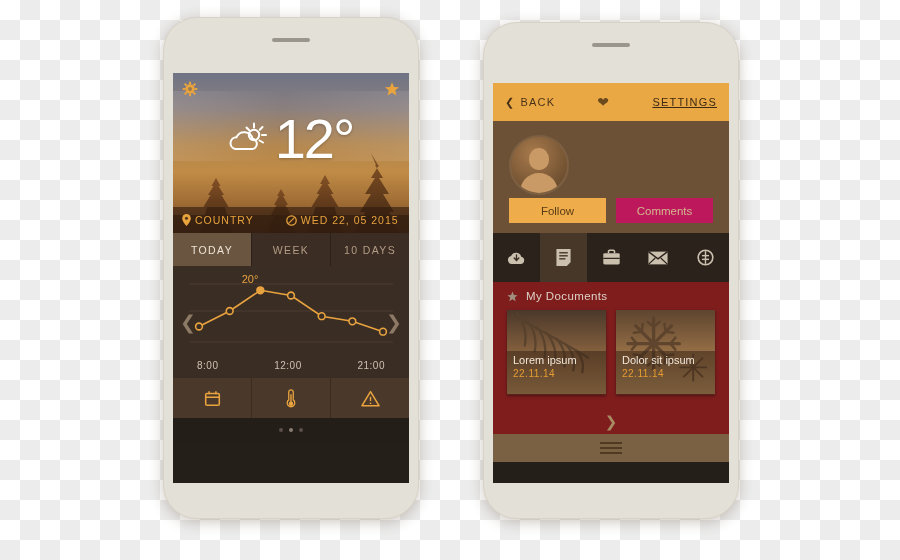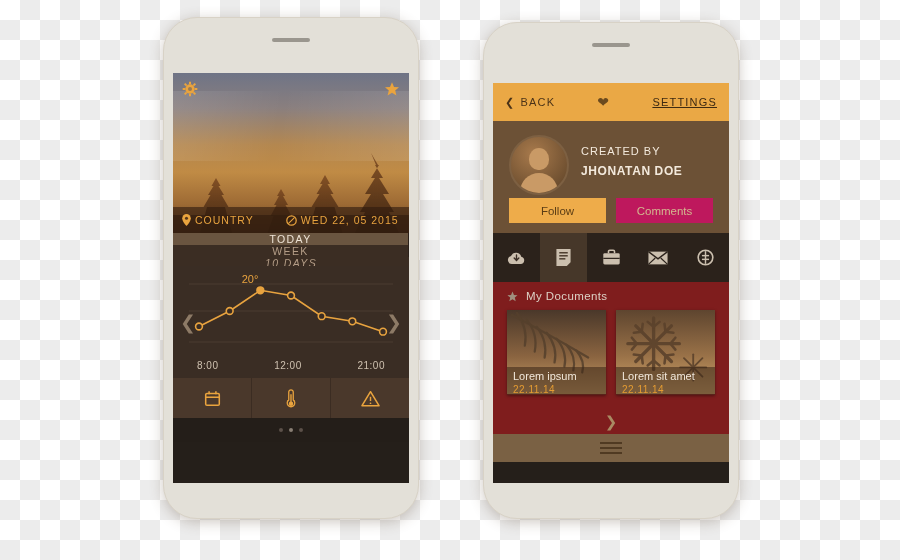--- a/index.html
+++ b/index.html
@@ -39,25 +39,25 @@
   .temp-val{font-size:56px;font-weight:300;letter-spacing:-2px;line-height:1;
             text-shadow:0 1px 3px rgba(0,0,0,.25);}
   .trees{position:absolute;left:0;right:0;bottom:0;height:88px;opacity:.92;}
   .infobar{position:absolute;left:0;right:0;bottom:0;height:26px;
            background:rgba(48,27,14,.62);display:flex;align-items:center;gap:4px;
            color:#e8a33f;font-size:10.5px;letter-spacing:1px;padding:0 9px;box-sizing:border-box;}
   .infobar .seg{display:flex;align-items:center;gap:4px;}
   .infobar .seg.date{margin-left:28px;}
 
   
-  .tabs{display:flex;height:33px;background:#3b2d23;flex-direction:column;}
+  .tabs{display:flex;height:33px;background:#3b2d23;}
   .tab{flex:1;display:flex;align-items:center;justify-content:center;
        color:#b39c86;font-size:10.5px;letter-spacing:1.4px;
        border-right:1px solid #2c211a;box-sizing:border-box;}
-  .tab:last-child{border-right:none;font-style:italic;}
+  .tab:last-child{border-right:none;}
   .tab.active{background:#6a5540;color:#efe4d6;}
 
   
   .chartbox{position:relative;height:112px;background:#3a2d24;}
   .arrow{position:absolute;top:50%;transform:translateY(-50%);color:#8d7a66;
          font-size:19px;line-height:1;}
   .arrow.l{left:7px;}
   .arrow.r{right:7px;}
   .xlabels{position:absolute;left:24px;right:24px;bottom:7px;display:flex;
            justify-content:space-between;color:#cfc1b0;font-size:10px;letter-spacing:.5px;}
@@ -101,21 +101,21 @@
   .nav{flex:1;display:flex;align-items:center;justify-content:center;}
   .nav.active{background:#463729;}
 
   .docsec{background:#7f1d1d;height:152px;position:relative;}
   .docHead{display:flex;align-items:center;gap:8px;padding:8px 14px 0;color:#ddd2c6;
            font-size:11.5px;letter-spacing:.4px;}
   .cards{display:flex;gap:10px;padding:8px 14px 0;}
   .card{flex:1;height:85px;position:relative;overflow:hidden;
         box-shadow:0 1px 3px rgba(0,0,0,.4);}
   .card .img{position:absolute;inset:0;}
-  .card .cap{position:absolute;left:0;right:0;bottom:0;height:28px;
+  .card .cap{position:absolute;left:0;right:0;bottom:0;height:44px;
         background:rgba(60,40,24,.58);padding:3px 6px 4px;box-sizing:border-box;}
   .card .t{color:#f1e7da;font-size:11px;}
   .card .d{color:#e59c32;font-size:10px;letter-spacing:.5px;margin-top:2px;}
   .chev{position:absolute;left:0;right:0;bottom:5px;text-align:center;color:#a98b63;
         font-size:15px;line-height:1;}
   .handle{height:28px;background:#7a6144;display:flex;align-items:center;justify-content:center;}
   .handle .bars{width:22px;}
   .handle .bars i{display:block;height:2px;background:#503a22;margin:3px 0;}
 </style>
 </head>
@@ -142,20 +142,34 @@
               <line x1="7" y1="17" x2="4" y2="20"></line>
             </g>
         <circle cx="12" cy="12" r="3" fill="#9a7a52"></circle>
           </g>
       </svg>
 
       <svg class="hero-ico r" viewBox="0 0 24 24">
         <polygon points="12,2 15,9 22.5,9.5 16.8,14.3 18.6,21.6 12,17.6 5.4,21.6 7.2,14.3 1.5,9.5 9,9" fill="#eaa43e"></polygon>
       </svg>
 
+      <div class="temp-row">
+        <svg width="40" height="34" viewBox="0 0 40 34">
+          <g stroke="#fff" stroke-width="2" fill="none" stroke-linecap="round">
+            <line x1="25" y1="1.5" x2="25" y2="5.5"></line>
+            <line x1="33.5" y1="5" x2="30.8" y2="7.8"></line>
+            <line x1="37" y1="13" x2="33" y2="13"></line>
+            <line x1="34" y1="20.5" x2="30.5" y2="18.5"></line>
+            <line x1="17.5" y1="5.5" x2="20.2" y2="8.2"></line>
+            <circle cx="25" cy="13" r="5.2"></circle>
+            <path d="M6 27 a6 6 0 0 1 1.5 -11.8 a8.5 8.5 0 0 1 16 1.5 a5.2 5.2 0 0 1 -0.3 10.3 z" fill="none"></path>
+          </g>
+        </svg>
+        <span class="temp-val">12°</span>
+      </div>
 
       <svg class="trees" viewBox="0 0 236 88" preserveAspectRatio="none">
         <defs>
           <linearGradient id="tg" x1="0" y1="0" x2="0" y2="1">
             <stop offset="0%" stop-color="#74421d" stop-opacity=".85"></stop>
             <stop offset="100%" stop-color="#35200f" stop-opacity=".95"></stop>
           </linearGradient>
         </defs>
         <path d="M198 8 l7 12 l-3 0 l8 13 l-4 0 l10 16 l-6 0 l11 18 l-5 0 l10 21 l-44 0 l10 -21 l-5 0 l11 -18 l-6 0 l10 -16 l-4 0 l8 -13 l-3 0 z" fill="url(#tg)"></path>
         <path d="M152 30 l5 9 l-2.5 0 l6 10 l-3 0 l8 13 l-4 0 l8 26 l-35 0 l8 -26 l-4 0 l8 -13 l-3 0 l6 -10 l-2.5 0 z" fill="url(#tg)"></path>
@@ -255,24 +269,20 @@
         <span>BACK</span>
       </div>
       <div class="heart">❤</div>
       <div class="settings">SETTINGS</div>
     </div>
 
     <div class="profile">
       <div class="avatar">
         <div class="head"></div>
         <div class="body"></div>
-      </div>
-      <div class="ptext">
-        <div class="lbl">CREATED BY</div>
-        <div class="nm">JHONATAN DOE</div>
       </div>
       <div class="pbtns">
         <div class="pbtn follow">Follow</div>
         <div class="pbtn comments">Comments</div>
       </div>
     </div>
 
     <div class="navrow">
       <div class="nav">
         <svg width="19" height="15" viewBox="0 0 22 17">
@@ -375,21 +385,21 @@
               </g>
               <g transform="translate(78,58) scale(0.55)">
                 <line x1="-24" y1="0" x2="24" y2="0"></line>
                   <line x1="0" y1="-24" x2="0" y2="24"></line>
                 <line x1="-17" y1="-17" x2="17" y2="17"></line>
                   <line x1="-17" y1="17" x2="17" y2="-17"></line>
               </g>
             </g>
           </svg>
           <div class="cap">
-            <div class="t">Lorem sit amet</div>
+            <div class="t">Dolor sit ipsum</div>
             <div class="d">22.11.14</div>
           </div>
         </div>
       </div>
 
       <div class="chev">❯</div>
     </div>
 
     <div class="handle">
       <div class="bars">

